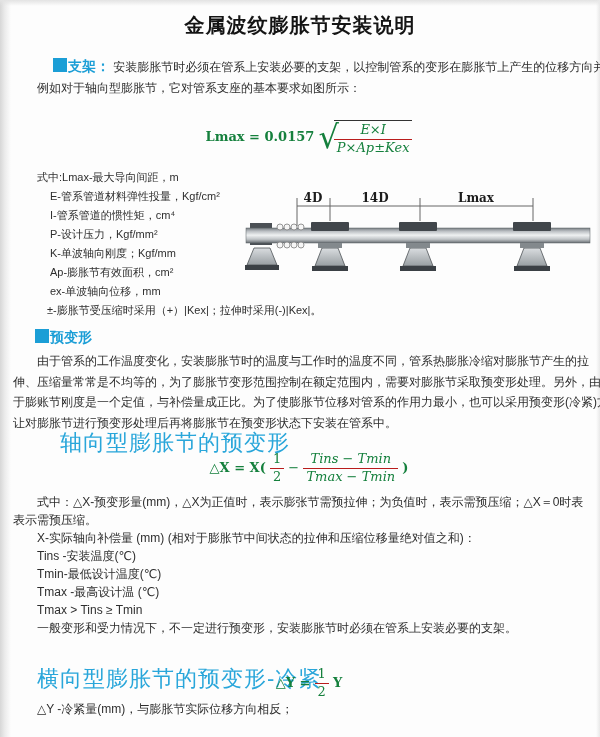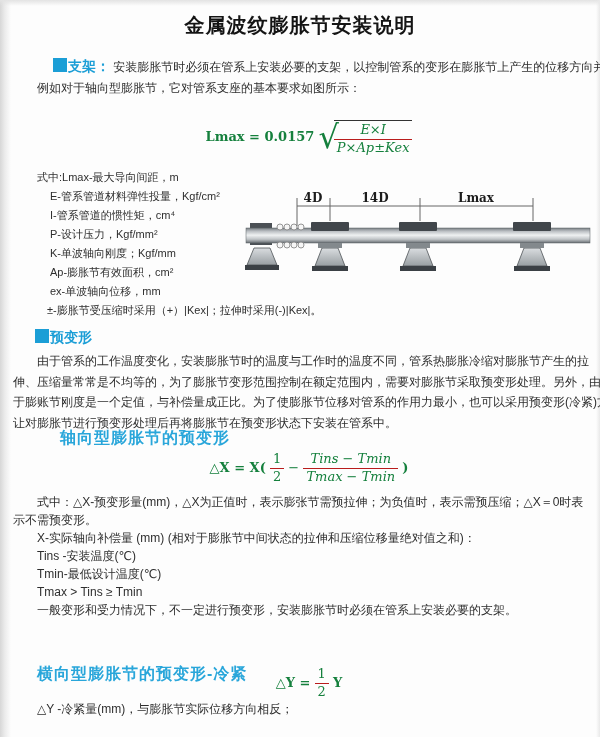--- a/index.html
+++ b/index.html
@@ -16,21 +16,21 @@
 
   .title{position:absolute;top:12px;left:0;width:100%;text-align:center;
     font-size:20px;font-weight:bold;color:#141414;letter-spacing:1px;}
 
   .line{white-space:nowrap;}
   .para{font-size:12px;line-height:21px;color:#2e2e2e;font-weight:500;}
 
   .sec-square{display:inline-block;width:14px;height:14px;background:#1b9ed6;
     vertical-align:-1px;margin-right:1px;}
   .sec-label{font-size:14px;font-weight:bold;color:#1b9ed6;}
-  .sub-heading{font-size:16px;font-weight:bold;color:#29a6da;letter-spacing:1px;}
+  .sub-heading{font-size:22px;font-weight:normal;color:#29a6da;letter-spacing:1px;}
 
   .sec-support{position:absolute;top:56px;left:13px;width:582px;}
   .sec-support .l1{text-indent:40px;}
   .sec-support .l3{text-indent:24px;}
 
   
   .formula{font-family:"DejaVu Serif","Liberation Serif",serif;font-size:13px;color:#15803d;margin-left:9px;}
   .f-bold{font-weight:bold;}
   .f-ital{font-style:italic;}
   .frac{display:inline-block;vertical-align:middle;text-align:center;line-height:1.15;}
@@ -181,24 +181,25 @@
   <div class="f2 formula">
     <span class="f-bold">△X = X(</span>
     <span class="frac"><span class="fnum">1</span><span class="fden">2</span></span>
     <span>−</span>
     <span class="frac f-ital"><span class="fnum">Tins − Tmin</span><span class="fden">Tmax − Tmin</span></span>
     <span class="f-bold">)</span>
   </div>
 
   <div class="axial-lines para">
     <div class="line ind">式中：△X-预变形量(mm)，△X为正值时，表示膨张节需预拉伸；为负值时，表示需预压缩；△X＝0时表</div>
-    <div class="line">示不需预变形。</div>
+    <div class="line">表示需预压缩。</div>
     <div class="line ind">X-实际轴向补偿量 (mm) (相对于膨胀节中间状态的拉伸和压缩位移量绝对值之和)：</div>
     <div class="line pad">Tins -安装温度(℃)</div>
     <div class="line pad">Tmin-最低设计温度(℃)</div>
+    <div class="line pad">Tmax -最高设计温 (℃)</div>
     <div class="line pad">Tmax &gt; Tins ≥ Tmin</div>
     <div class="line ind">一般变形和受力情况下，不一定进行预变形，安装膨胀节时必须在管系上安装必要的支架。</div>
   </div>
 
   <div class="lateral-h sub-heading">横向型膨胀节的预变形-冷紧</div>
 
   <div class="f3 formula">
     <span class="f-bold">△Y =</span>
     <span class="frac"><span class="fnum">1</span><span class="fden">2</span></span>
     <span class="f-bold">Y</span>

